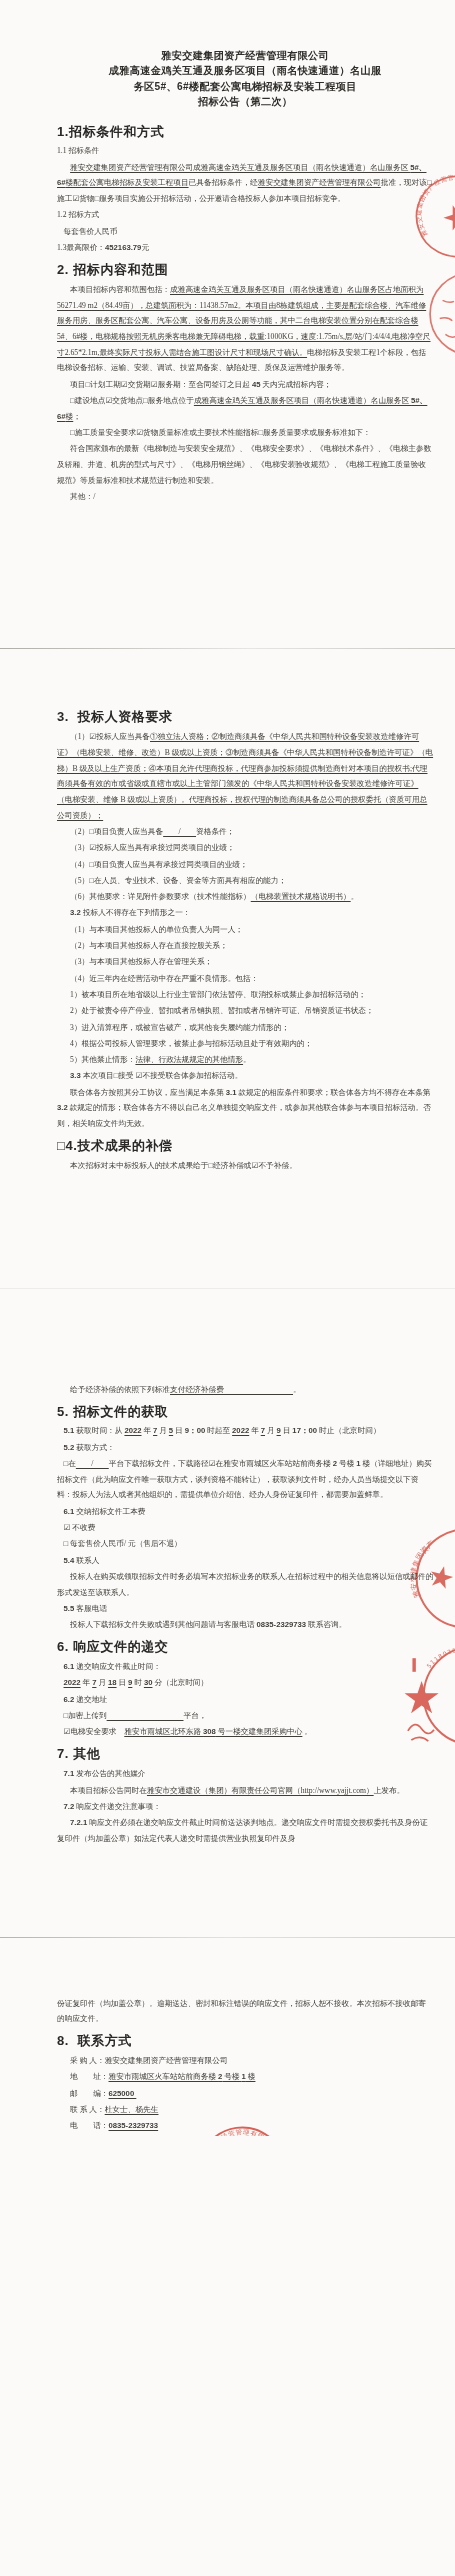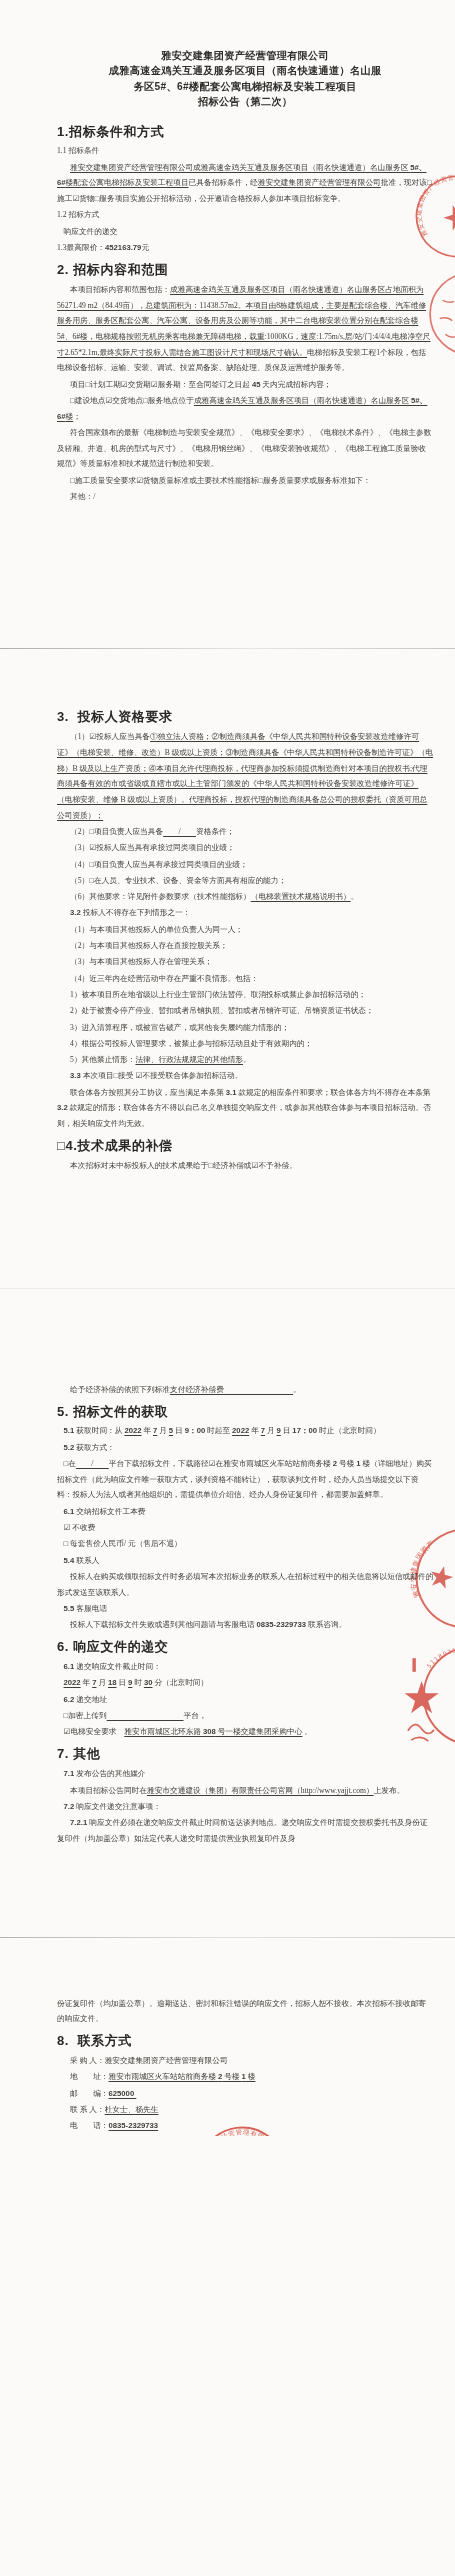--- a/index.html
+++ b/index.html
@@ -32,28 +32,28 @@
       <div class="title">
         <div>雅安交建集团资产经营管理有限公司</div>
         <div>成雅高速金鸡关互通及服务区项目（雨名快速通道）名山服</div>
         <div>务区5#、6#楼配套公寓电梯招标及安装工程项目</div>
         <div>招标公告（第二次）</div>
       </div>
       <p class="h1"><span>1.招标条件和方式</span></p>
       <p class="cont"><span>1.1 招标条件</span></p>
       <p class="para"><span class="u">雅安交建集团资产经营管理有限公司成雅高速金鸡关互通及服务区项目（雨名快速通道）名山服务区 </span><span class="u b">5#、6#</span><span class="u">楼配套公寓电梯招标及安装工程项目</span><span>已具备招标条件，经</span><span class="u">雅安交建集团资产经营管理有限公司</span><span>批准，现对该□施工☑货物□服务项目实施公开招标活动，公开邀请合格投标人参加本项目招标竞争。</span></p>
       <p class="cont"><span>1.2 招标方式</span></p>
-      <p class="sub"><span>响应文件的递交</span></p>
+      <p class="sub"><span>每套售价人民币</span></p>
       <p class="cont"><span>1.3最高限价：</span><span class="b">452163.79</span><span>元</span></p>
       <p class="h1"><span>2. 招标内容和范围</span></p>
       <p class="para"><span>本项目招标内容和范围包括：</span><span class="u">成雅高速金鸡关互通及服务区项目（雨名快速通道）名山服务区占地面积为56271.49 m2（84.49亩），总建筑面积为：11438.57m2。本项目由8栋建筑组成，主要是配套综合楼、汽车维修服务用房、服务区配套公寓、汽车公寓、设备用房及公厕等功能，其中二台电梯安装位置分别在配套综合楼5#、6#楼，电梯规格按照无机房乘客电梯兼无障碍电梯，载重:1000KG，速度:1.75m/s,层/站/门:4/4/4,电梯净空尺寸2.65*2.1m,最终实际尺寸投标人需结合施工图设计尺寸和现场尺寸确认。</span><span>电梯招标及安装工程1个标段，包括电梯设备招标、运输、安装、调试、技监局备案、缺陷处理、质保及运营维护服务等。</span></p>
       <p class="para"><span>项目□计划工期☑交货期☑服务期：至合同签订之日起 </span><span class="b">45</span><span> 天内完成招标内容；</span></p>
       <p class="para"><span>□建设地点☑交货地点□服务地点位于</span><span class="u">成雅高速金鸡关互通及服务区项目（雨名快速通道）名山服务区 </span><span class="u b">5#、6#</span><span class="u">楼</span><span>；</span></p>
+      <p class="para"><span>□施工质量安全要求☑货物质量标准或主要技术性能指标□服务质量要求或服务标准如下：</span></p>
       <p class="para"><span>符合国家颁布的最新《电梯制造与安装安全规范》、《电梯安全要求》、《电梯技术条件》、《电梯主参数及轿厢、井道、机房的型式与尺寸》、《电梯用钢丝绳》、《电梯安装验收规范》、《电梯工程施工质量验收规范》等质量标准和技术规范进行制造和安装。</span></p>
-      <p class="para"><span>□施工质量安全要求☑货物质量标准或主要技术性能指标□服务质量要求或服务标准如下：</span></p>
       <p class="para"><span>其他：/</span></p>
     </div>
     <div class="page" style="height: 644px; padding-top: 59px;">
       <p class="h1"><span>3.  投标人资格要求</span></p>
       <p class="para"><span>（1）☑投标人应当具备</span><span class="u">①独立法人资格；②制造商须具备《中华人民共和国特种设备安装改造维修许可证》（电梯安装、维修、改造）B 级或以上资质；③制造商须具备《中华人民共和国特种设备制造许可证》（电梯）B 级及以上生产资质；④本项目允许代理商投标，代理商参加投标须提供制造商针对本项目的授权书;代理商须具备有效的市或省级或直辖市或以上主管部门颁发的《中华人民共和国特种设备安装改造维修许可证》（电梯安装、维修 B 级或以上资质）。代理商投标，授权代理的制造商须具备总公司的授权委托（资质可用总公司资质）；</span></p>
       <p class="para"><span>（2）□项目负责人应当具备</span><span class="u">　　/　　</span><span>资格条件；</span></p>
       <p class="para"><span>（3）☑投标人应当具有承接过同类项目的业绩；</span></p>
       <p class="para"><span>（4）□项目负责人应当具有承接过同类项目的业绩；</span></p>
       <p class="para"><span>（5）□在人员、专业技术、设备、资金等方面具有相应的能力；</span></p>
       <p class="para"><span>（6）其他要求：详见附件参数要求（技术性能指标）</span><span class="u">（电梯装置技术规格说明书）</span><span>。</span></p>

